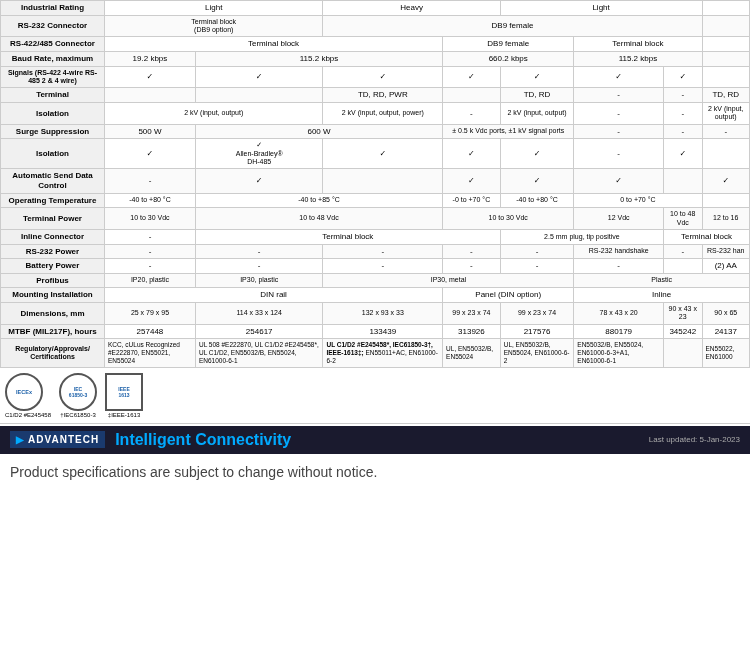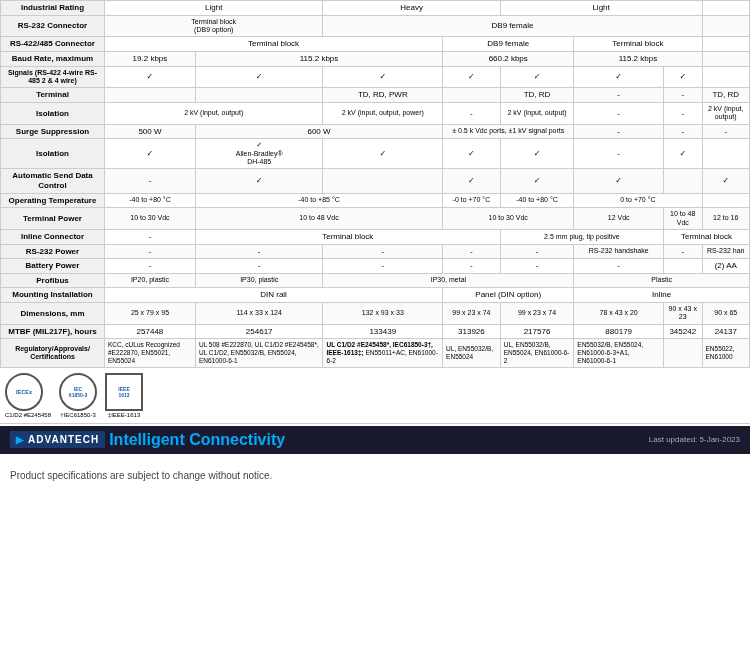--- a/index.html
+++ b/index.html
@@ -21,36 +21,36 @@
       align-items: center; 
       padding: 5px 10px; 
       margin-top: 2px;
     }
     .footer-logo { 
       background: #1a3a6e; 
       color: white; 
       font-weight: bold; 
       font-size: 10px; 
       padding: 3px 6px; 
-      margin-right: 4px;
+      margin-right: 10px;
       letter-spacing: 1px;
     }
     .footer-title { 
       font-size: 16px; 
       font-weight: bold; 
       color: #00aaff;
     }
     .footer-date { 
       margin-left: auto; 
       font-size: 8px; 
       color: #aaa; 
       text-align: right;
     }
     
-    .notice { font-size: 10px; color: #444; padding: 16px 10px; }
+    .notice { font-size: 14px; color: #444; padding: 10px 10px; }
   </style>
 </head>
 <body>
 
 <div class="table-container">
   <table>
     <tbody>
 
       <tr>
         <td style="font-weight:bold;">Industrial Rating</td>

